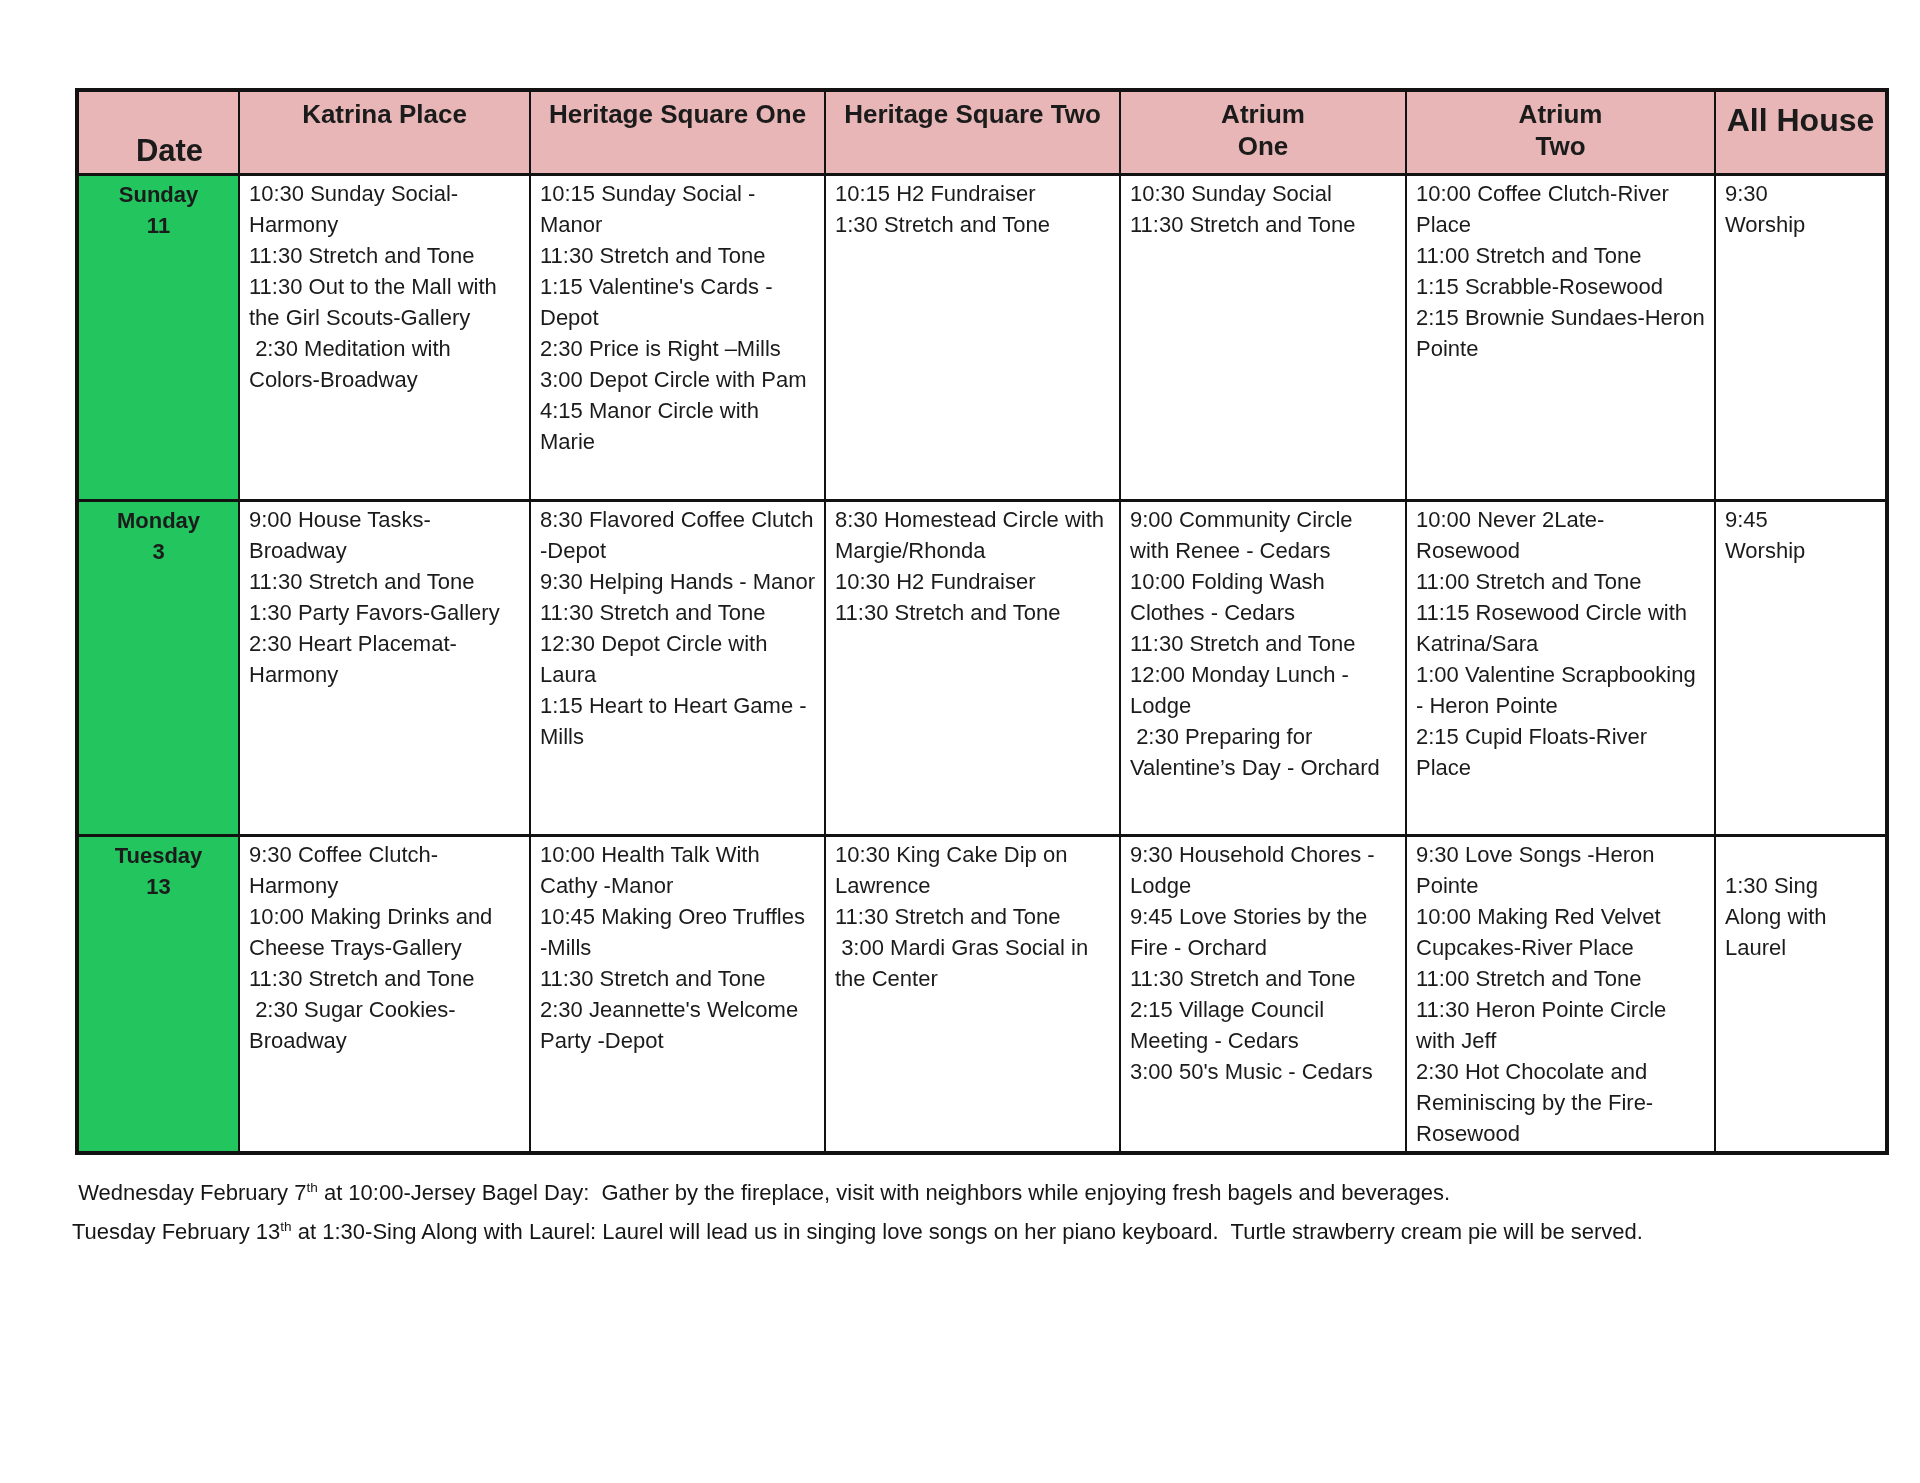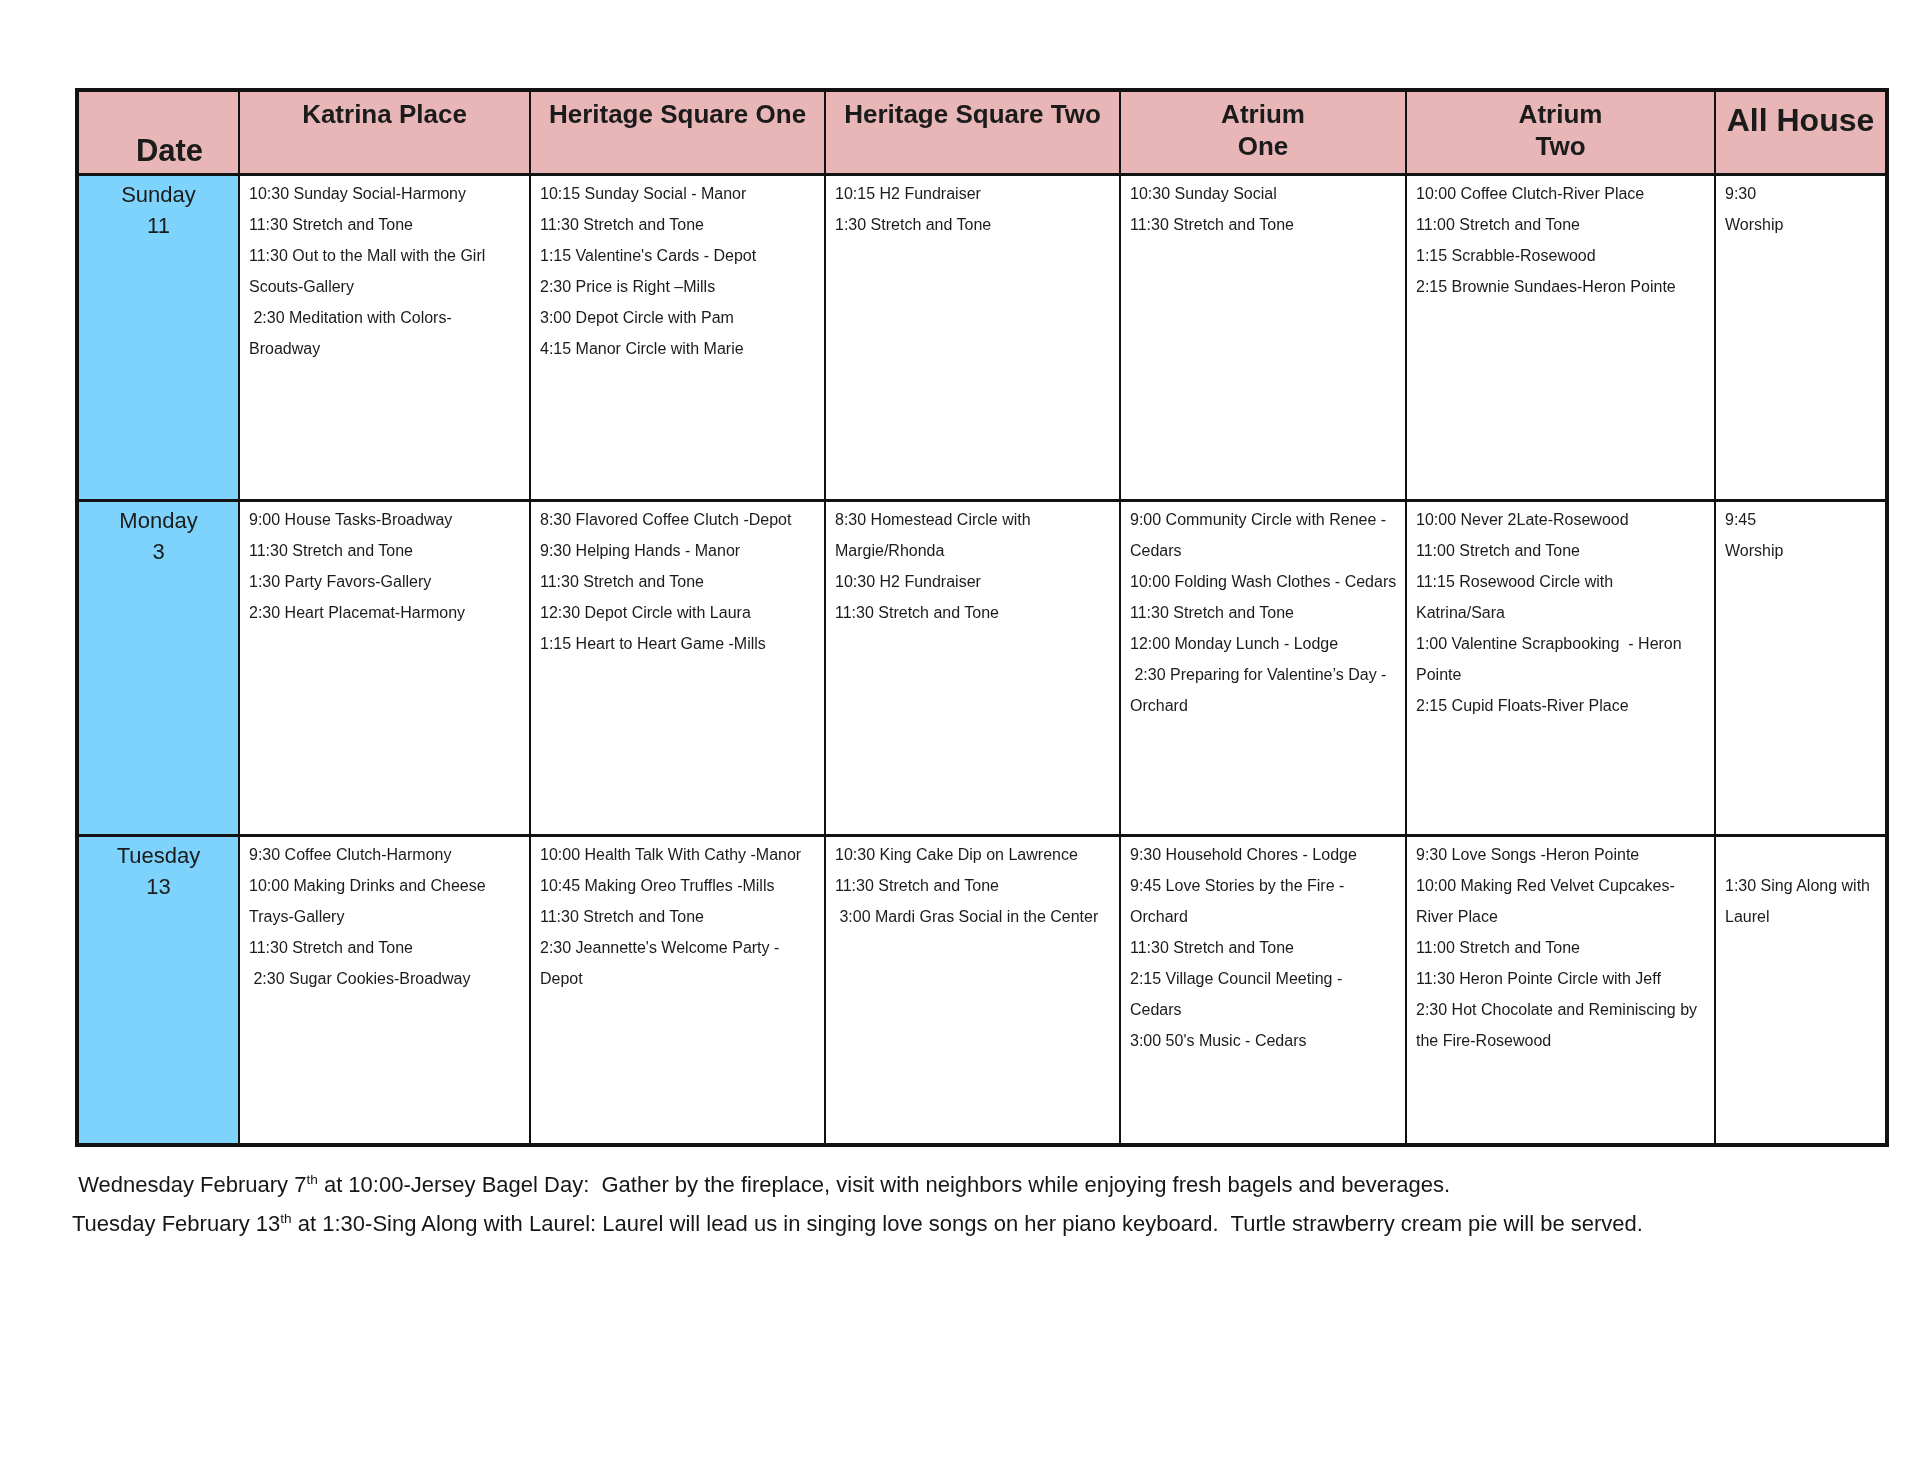--- a/index.html
+++ b/index.html
@@ -47,32 +47,32 @@
     padding: 0 0 6px 22px;
     font-size: 31px;
   }
   th.col-allhouse {
     font-size: 32px;
     line-height: 36px;
     padding-top: 10px;
   }
 
   td.datecell {
-    background: #7dd3fc;
+    background: #22c55e;
     vertical-align: top;
     text-align: center;
-    font-weight: normal;
+    font-weight: bold;
     font-size: 22px;
     line-height: 31px;
     padding-top: 3px;
   }
   td.cell {
     background: #ffffff;
     vertical-align: top;
-    font-size: 16px;
+    font-size: 22px;
     line-height: 31px;
     padding: 2px 8px 2px 9px;
     white-space: pre-wrap;
     margin-left: 20px;
   }
   tr.r-sunday  { height: 326px; }
   tr.r-monday  { height: 335px; }
   tr.r-tuesday { height: 310px; }
 
   .notes {

